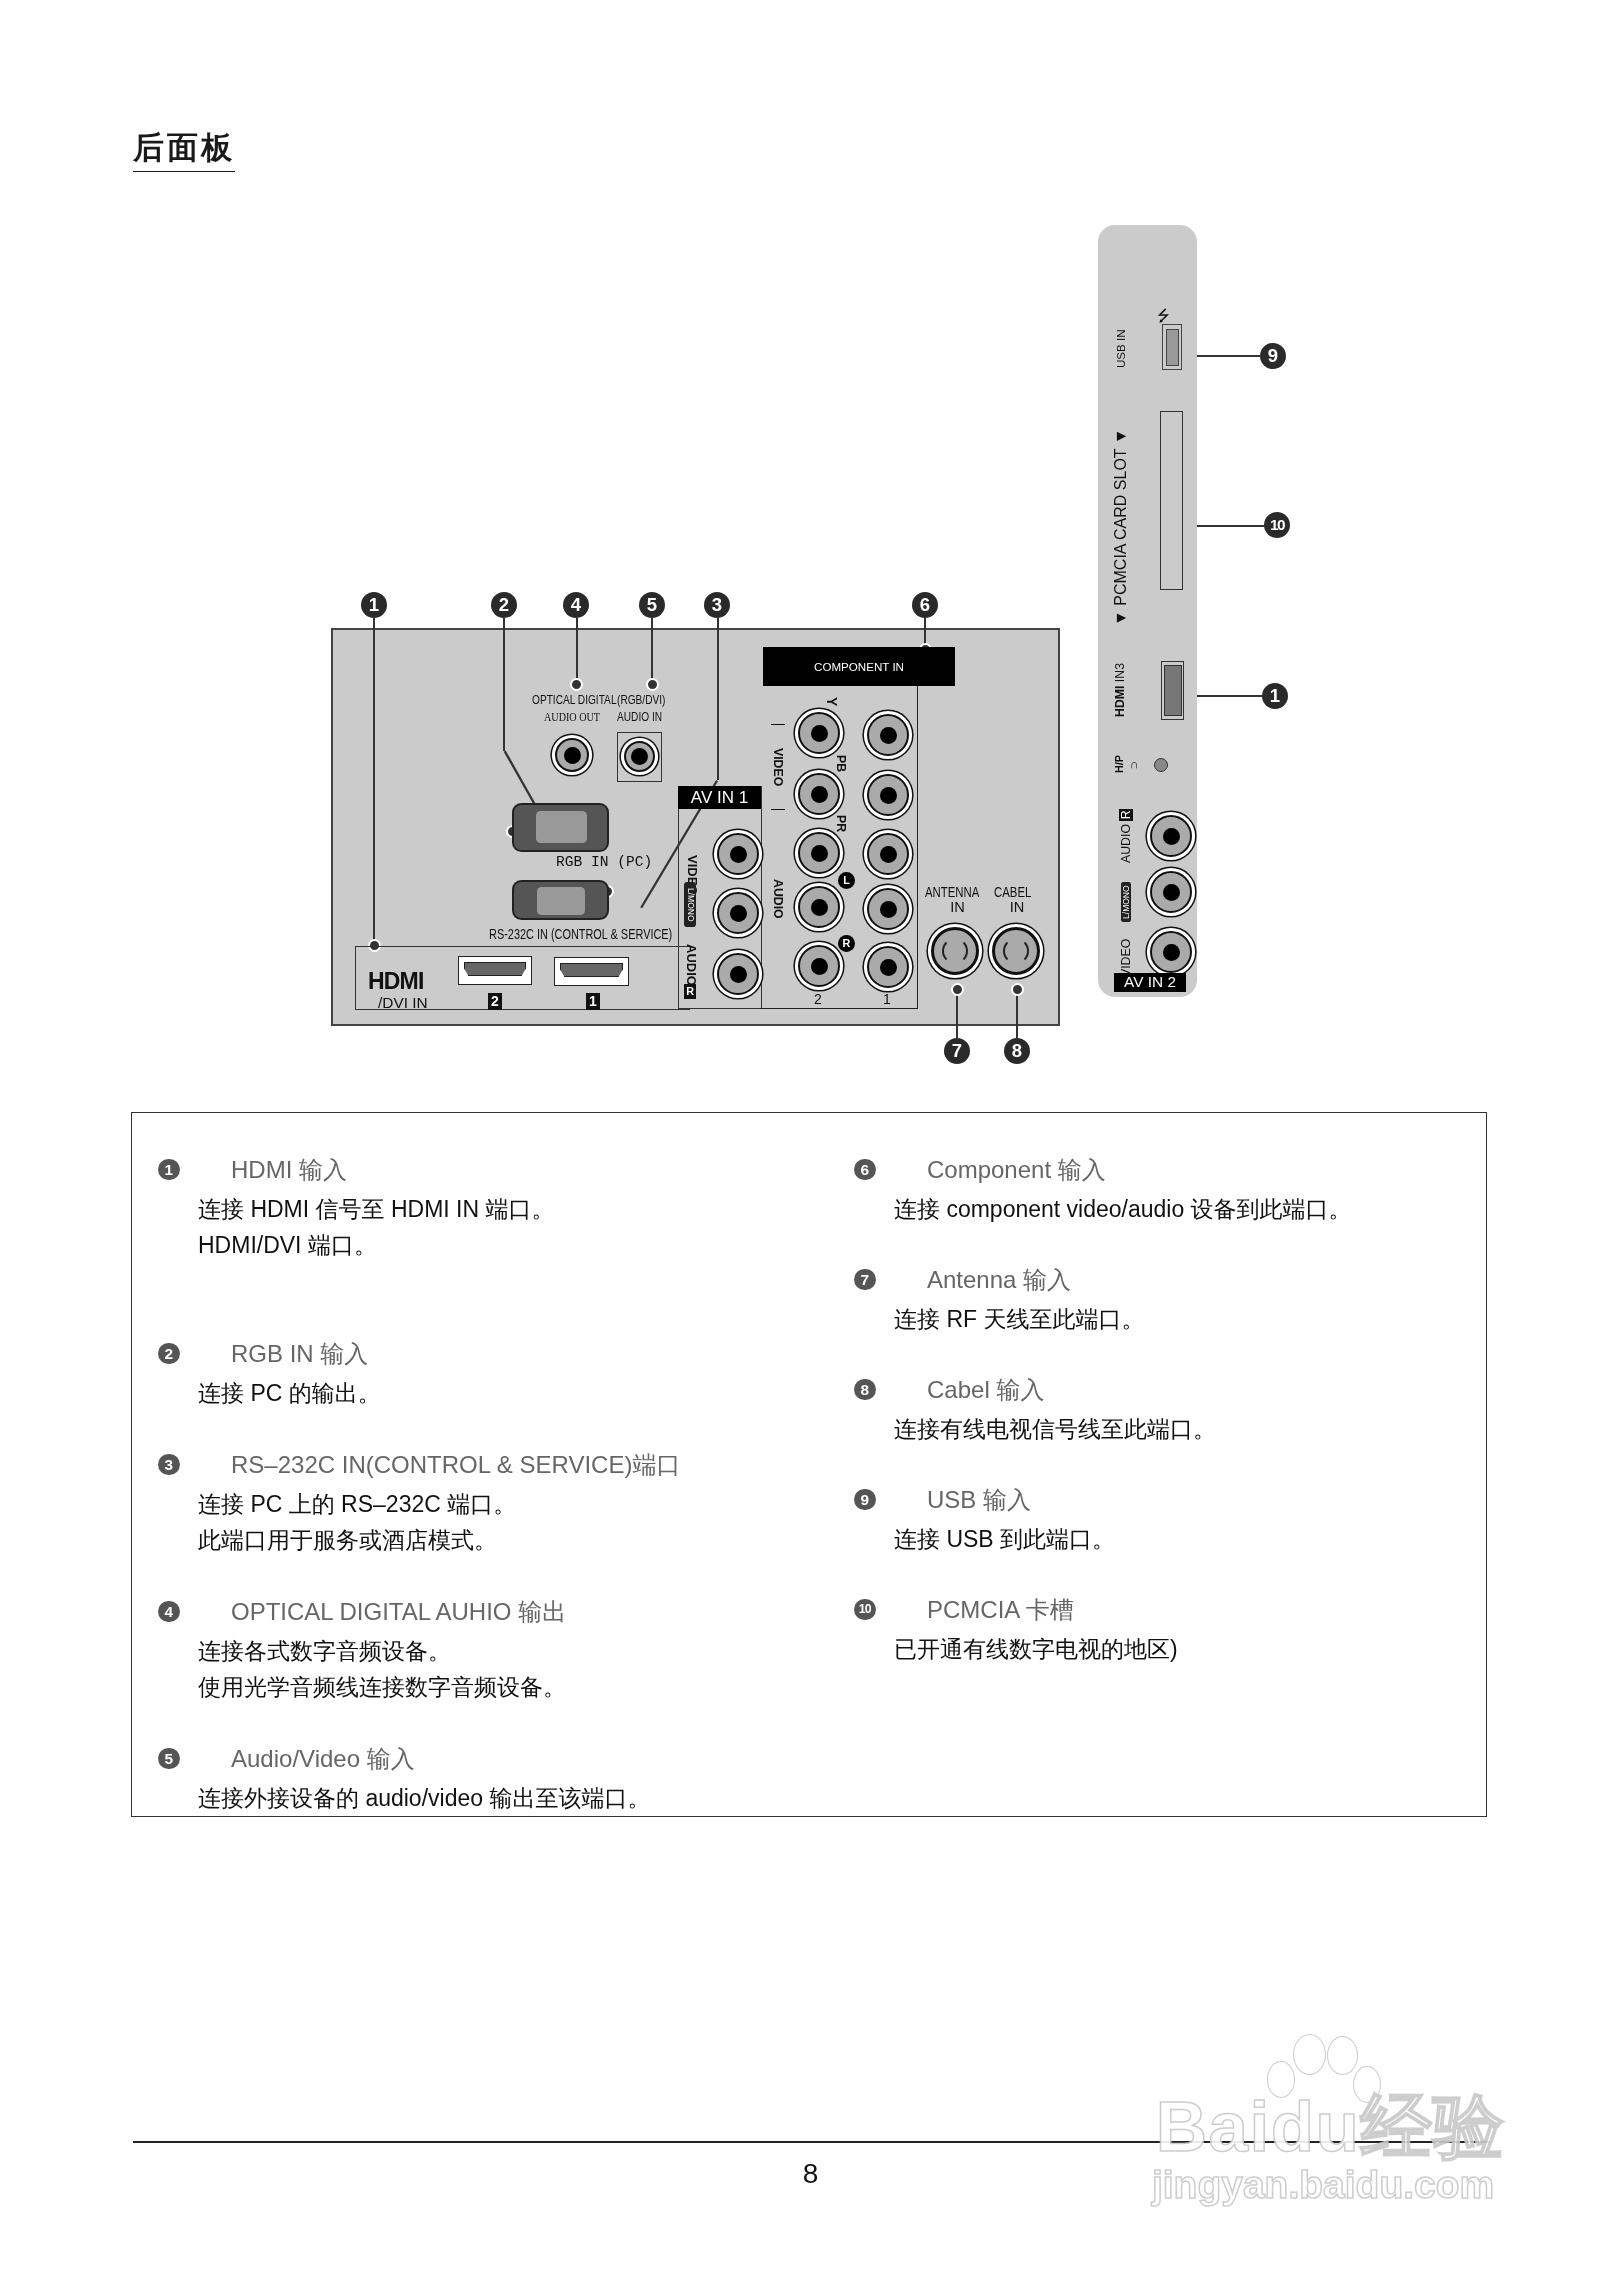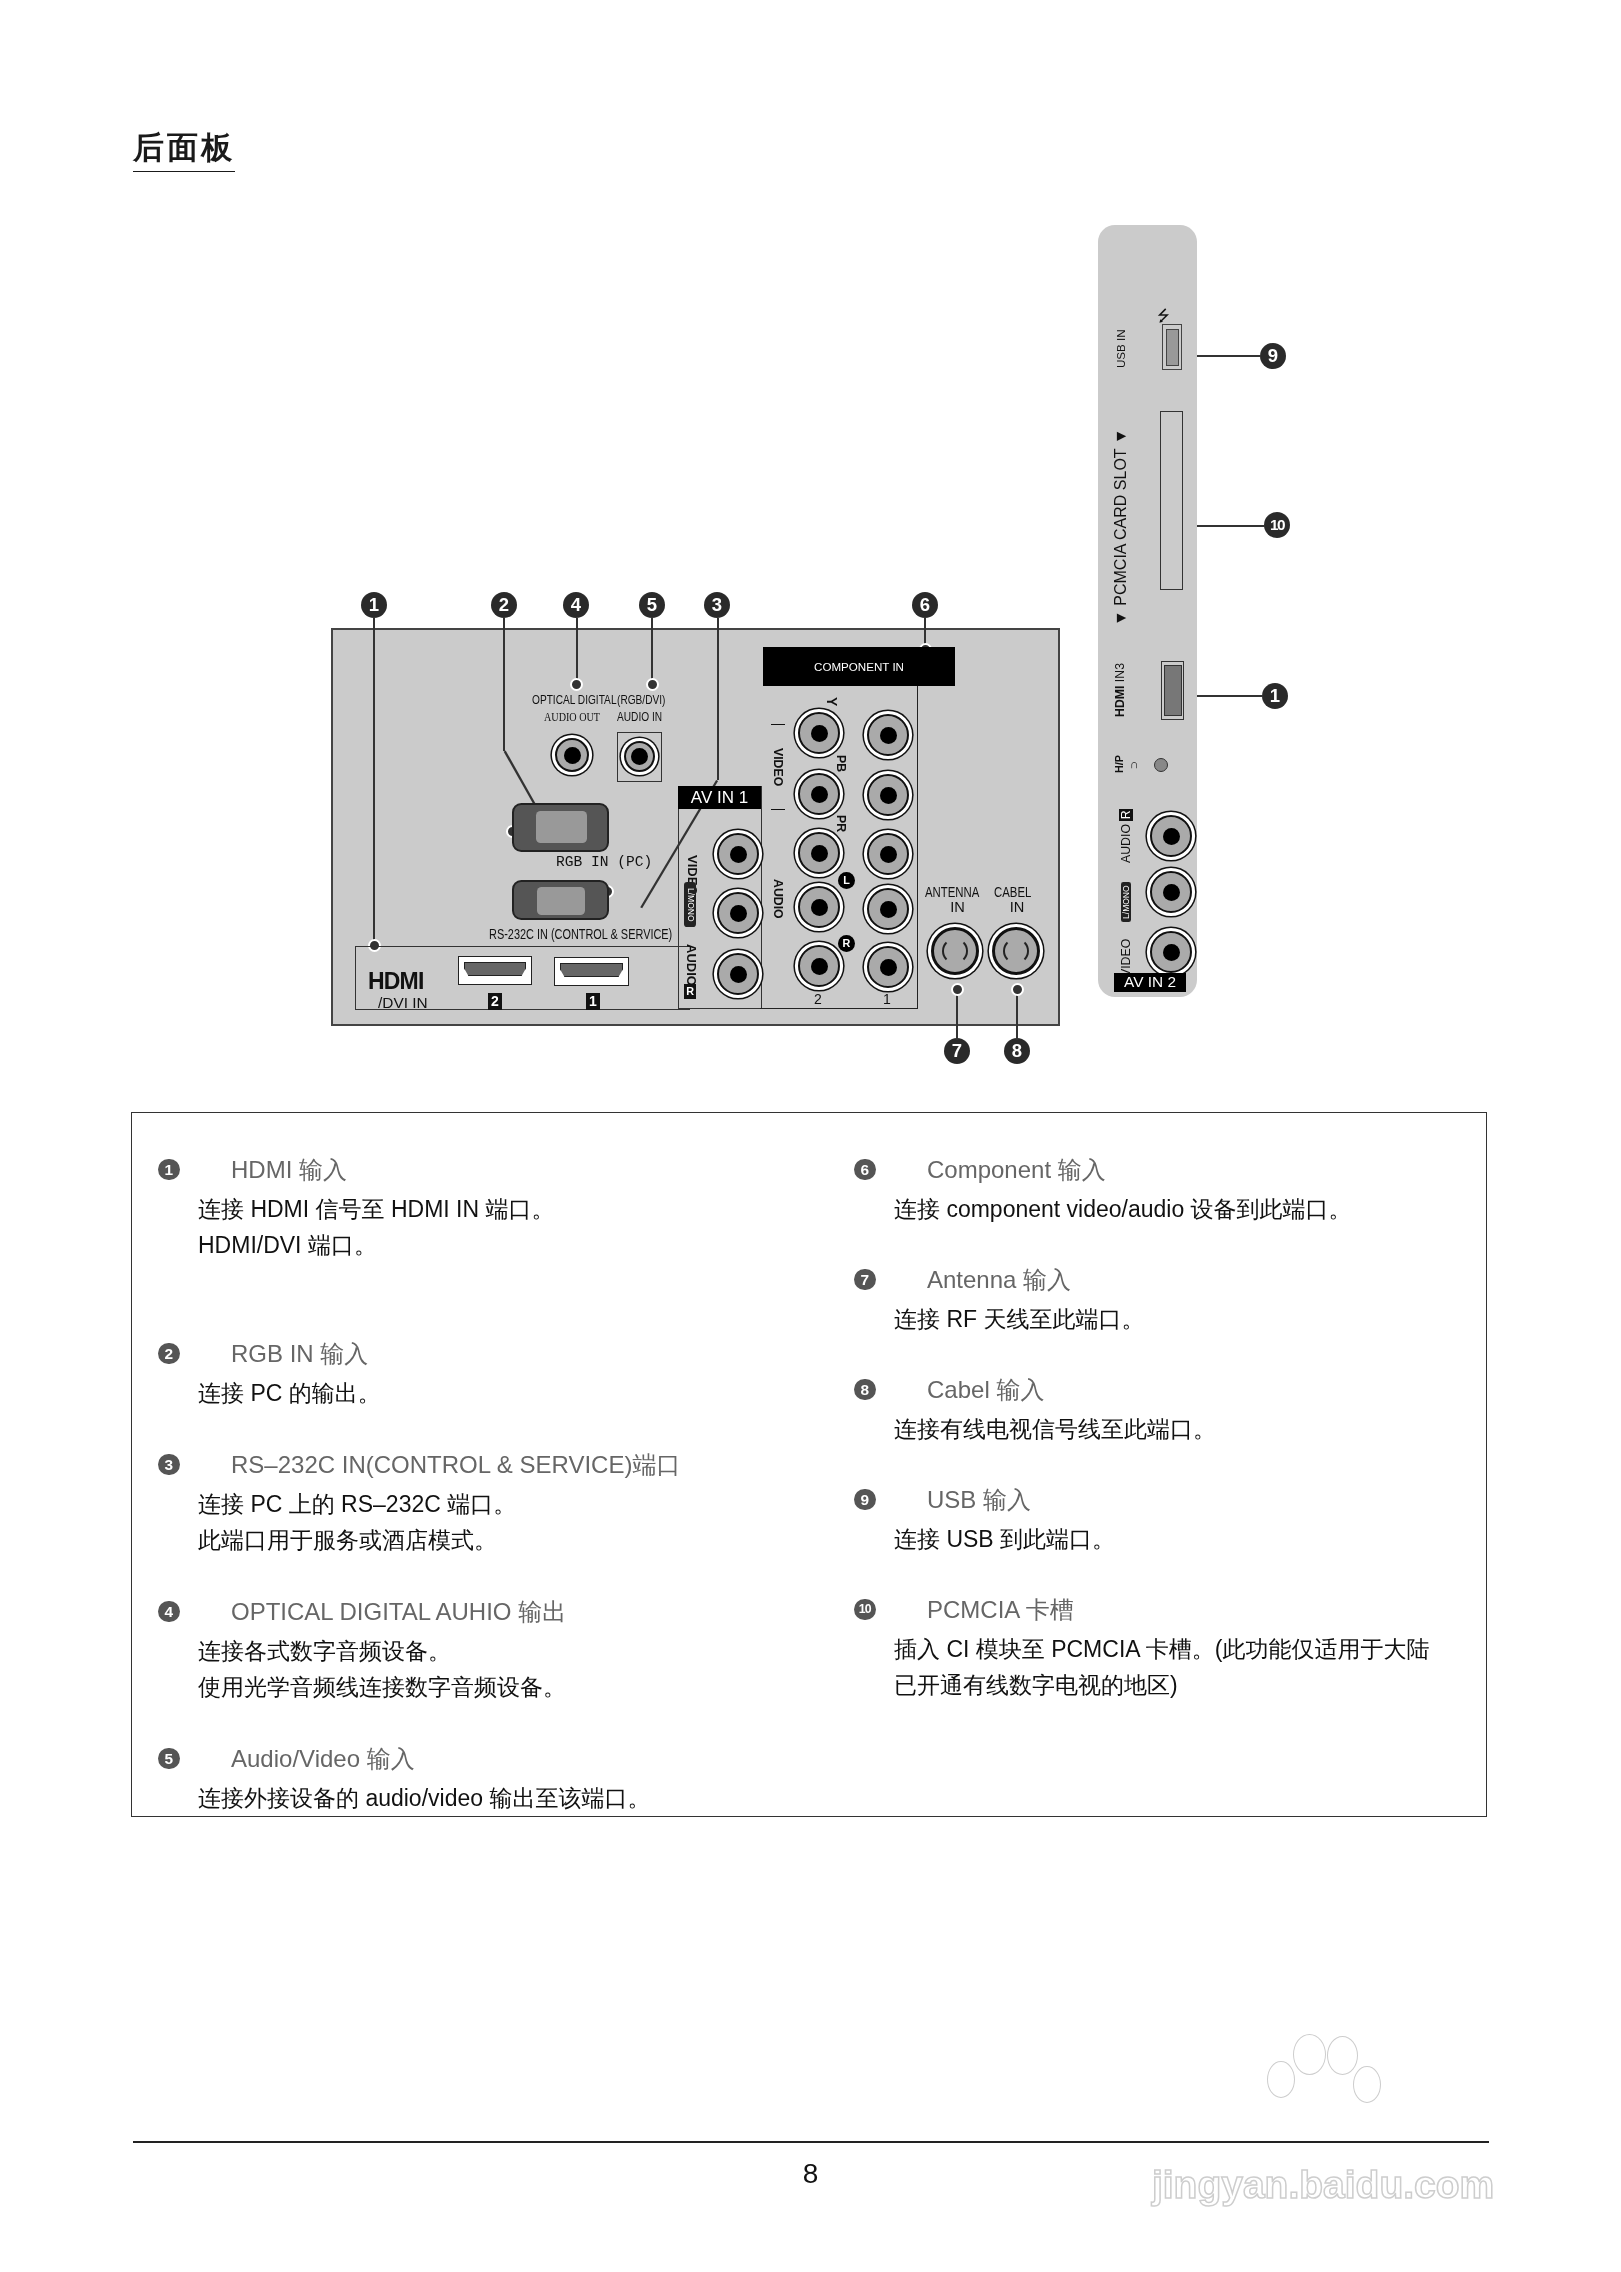--- a/index.html
+++ b/index.html
@@ -294,28 +294,28 @@
   <div class="bullet">9</div>
   <div class="head">USB 输入</div>
   <div class="body">
     <div>连接 USB 到此端口。</div>
   </div>
 </div>
 <div class="item" style="left:854px;top:1594px;">
   <div class="bullet ten">10</div>
   <div class="head">PCMCIA 卡槽</div>
   <div class="body">
-    <div>插入 CI 模块至 PCMCIA 卡槽。(此功能仅适用于大陆</div>
     <div>已开通有线数字电视的地区)</div>
   </div>
 </div>
 
 <div class="abs footer-line"></div>
 <div class="abs page-num">8</div>
 
 <div class="abs wm">
   <div class="paw" style="left:145px;top:0;width:31px;height:39px;"></div>
   <div class="paw" style="left:179px;top:1.5px;width:29px;height:37px;"></div>
   <div class="paw" style="left:119px;top:27px;width:26px;height:35px;"></div>
   <div class="paw" style="left:205px;top:32px;width:26px;height:35px;"></div>
+  <div class="brand">Baidu经验</div>
   <div class="url">jingyan.baidu.com</div>
 </div>
 
 
 </body></html>

